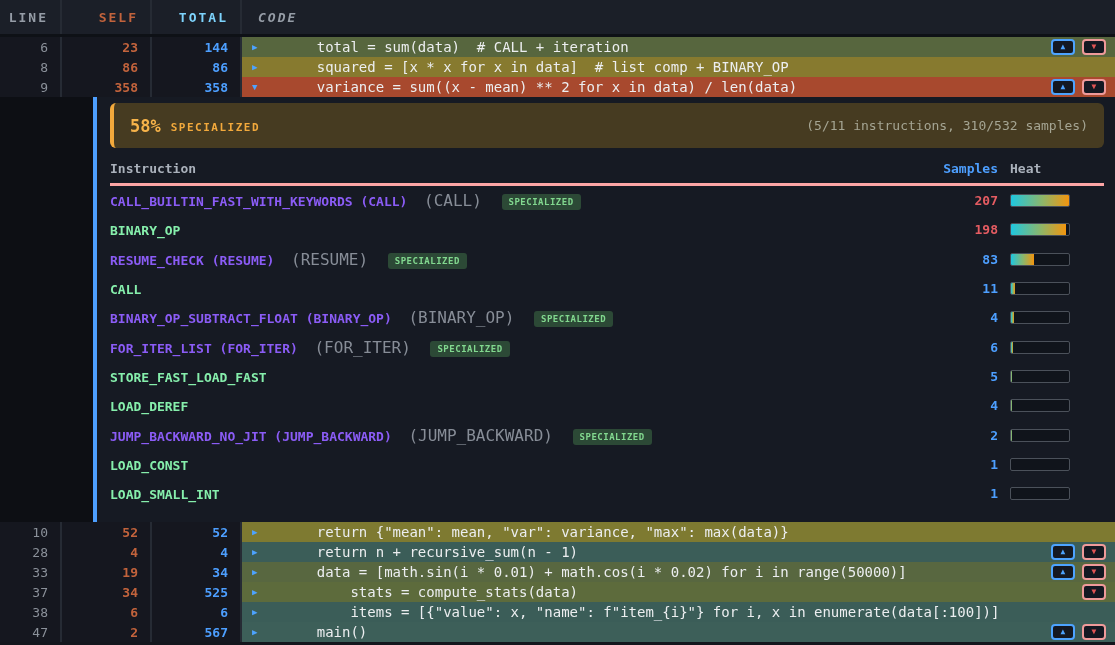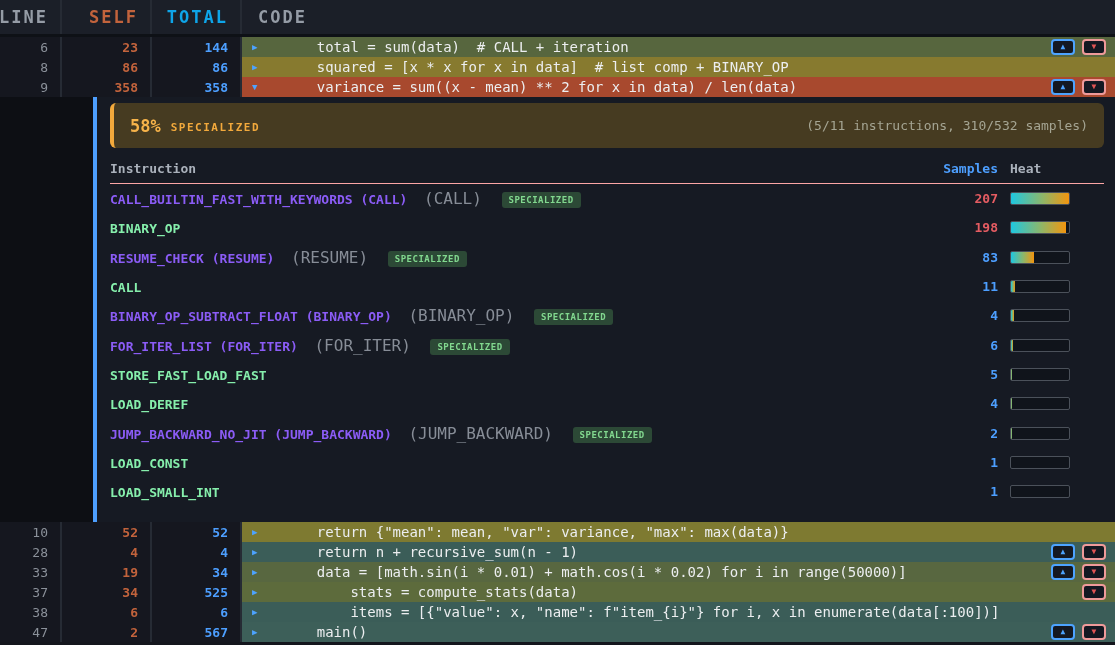--- a/index.html
+++ b/index.html
@@ -2,26 +2,26 @@
 <html><head>
 <meta charset="utf-8">
 <style>
   * { margin:0; padding:0; box-sizing:border-box; }
   html,body { width:1115px; height:645px; background:#14161d; overflow:hidden;
     font-family:"DejaVu Sans Mono","Liberation Mono",monospace; }
 
   
   .grid { display:grid; grid-template-columns:62px 90px 90px 1fr; }
   .hdr { height:37px; background:#1b1f28; border-bottom:3px solid #0e1116; }
-  .hdr .cell { display:flex; align-items:center; font-size:17px; font-weight:bold;
+  .hdr .cell { display:flex; align-items:center; font-size:13px; font-weight:bold;
     letter-spacing:2px; color:#959ca6; }
   .cell { border-right:2px solid #262b34; padding-right:12px; justify-content:flex-end; }
-  .cell.code-head { border-right:none; justify-content:flex-start; padding-left:16px; }
+  .cell.code-head { border-right:none; justify-content:flex-start; padding-left:16px;font-style:italic; }
   .hdr .self-h { color:#c2633c; }
-  .hdr .total-h { color:#0ea5e9; }
+  .hdr .total-h { color:#7dd3fc; }
 
   .code-row { height:20px; }
   .code-row .cell { display:flex; align-items:center; justify-content:flex-end;
     font-size:13px; font-weight:bold; background:#15171f; }
   .code-row .line-num { color:#8b919a; font-weight:normal; }
   .code-row .self-val { color:#c2633c; }
   .code-row .total-val { color:#4d9fff; }
   .code-cell { border-right:none !important; display:flex; align-items:center;
     padding:0 0 0 10px; justify-content:flex-start !important; }
   .expander { width:14px; font-size:9px; color:#4da3ff; cursor:pointer; flex:none; }
@@ -41,21 +41,21 @@
   .panel { flex:1; background:#161a23; padding:6px 11px 4px 13px; }
 
   .banner { height:45px; background:#463b21; border-left:4px solid #f2a93c;
     border-radius:6px; display:flex; align-items:center; padding:0 16px; }
   .banner .pct { font-size:17px; font-weight:bold; color:#f7b34a; }
   .banner .slabel { font-size:11px; font-weight:bold; color:#f2a93c;
     letter-spacing:1.5px; margin-left:10px; margin-top:3px; }
   .banner .summary { margin-left:auto; font-size:13px; color:#a5a593; }
 
   .t-grid { display:grid; grid-template-columns:1fr 70px 106px; align-items:center; }
-  .t-head { margin-top:13px; padding-bottom:7px; border-bottom:1px solid #fca5a5;
+  .t-head { margin-top:13px; padding-bottom:7px; border-bottom:3px solid #fca5a5;
     font-size:13px; font-weight:bold; color:#aab1bb; }
   .t-head .samples-h { text-align:right; color:#4d9fff; }
   .t-head .heat-h { padding-left:12px; }
 
   .i-row { height:29.3px; }
   .i-name { font-size:13px; font-weight:bold; color:#86efac; white-space:nowrap; }
   .i-name.spec { color:#8b5cf6; }
   .i-family { font-size:16px; font-weight:normal; color:#878d97; margin-left:7px; }
   .i-badge { display:inline-block; margin-left:10px; font-size:9px; font-weight:bold;
     letter-spacing:0.5px; background:#2c4936; color:#82d88f; padding:3px 7px;

